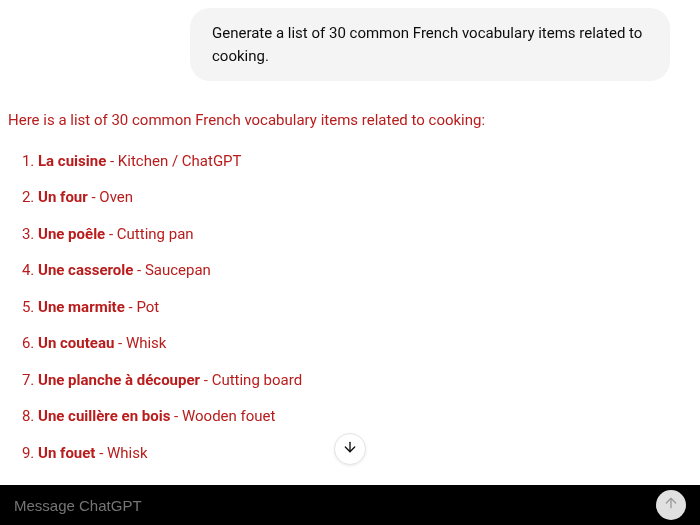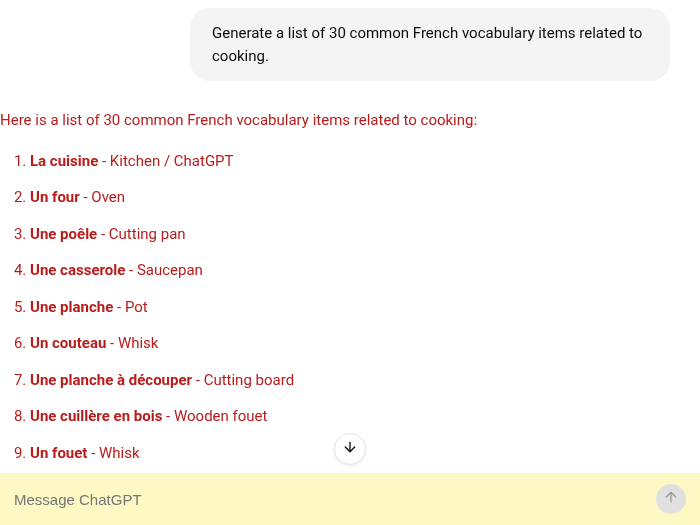--- a/index.html
+++ b/index.html
@@ -9,21 +9,21 @@
     }
     body {
       font-family: -apple-system, BlinkMacSystemFont, "Segoe UI", Roboto, Helvetica, Arial, sans-serif;
       background: #ffffff;
       width: 700px;
       height: 525px;
       overflow: hidden;
       position: relative;
     }
     .chat-area {
-      padding: 0 0 0 0;
+      padding: 0 0 0 8px;
       height: 485px;
       overflow: hidden;
     }
     .user-msg-wrap {
       display: flex;
       justify-content: flex-end;
       padding: 8px 30px 20px 30px;
     }
     .user-msg {
       background: #f4f4f4;
@@ -72,22 +72,22 @@
     }
     .scroll-down-btn svg {
       width: 16px;
       height: 16px;
     }
     .input-bar {
       position: absolute;
       bottom: 0;
       left: 0;
       right: 0;
-      height: 52px;
-      background: #fef9c3;
+      height: 40px;
+      background: #000000;
       display: flex;
       align-items: center;
       padding: 0 14px;
     }
     .input-text {
       flex: 1;
       font-size: 15px;
       color: #8a8a8a;
       border: none;
       background: transparent;
@@ -118,21 +118,21 @@
     </div>
   </div>
 
   <div class="assistant-msg">
     <p class="intro">Here is a list of 30 common French vocabulary items related to cooking:</p>
     <ol class="vocab">
       <li><span class="term">La cuisine</span><span> - </span><span>Kitchen / ChatGPT</span></li>
       <li><span class="term">Un four</span><span> - </span><span>Oven</span></li>
       <li><span class="term">Une poêle</span><span> - </span><span>Cutting pan</span></li>
       <li><span class="term">Une casserole</span><span> - </span><span>Saucepan</span></li>
-      <li><span class="term">Une planche</span><span> - </span><span>Pot</span></li>
+      <li><span class="term">Une marmite</span><span> - </span><span>Pot</span></li>
       <li><span class="term">Un couteau</span><span> - </span><span>Whisk</span></li>
       <li><span class="term">Une planche à découper</span><span> - </span><span>Cutting board</span></li>
       <li><span class="term">Une cuillère en bois</span><span> - </span><span>Wooden fouet</span></li>
       <li><span class="term">Un fouet</span><span> - </span><span>Whisk</span></li>
     </ol>
   </div>
 </div>
 
 <div class="scroll-down-btn">
   <span>

